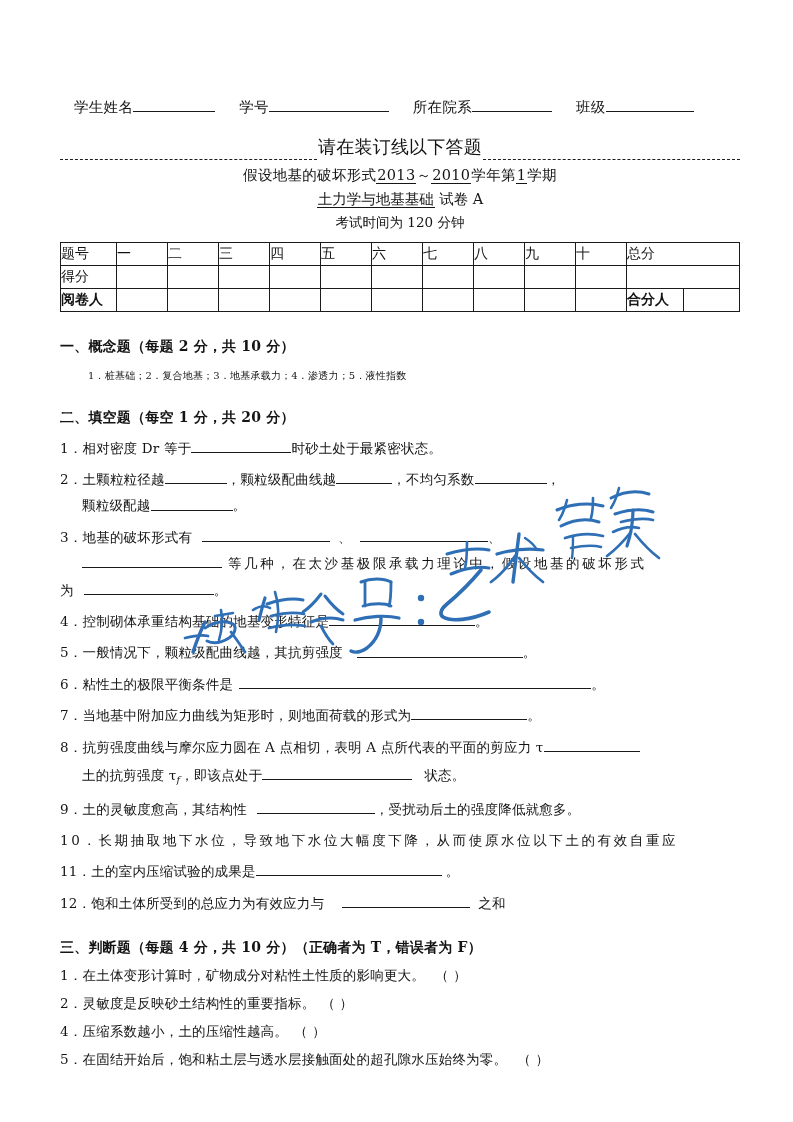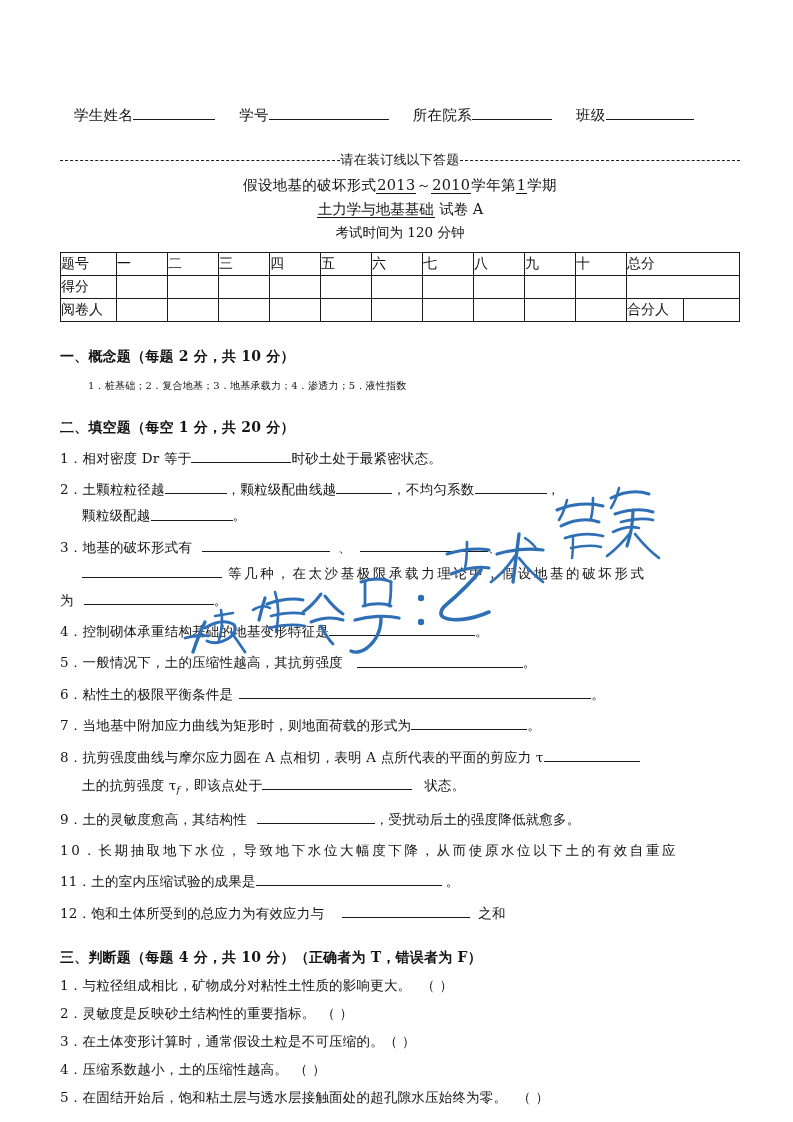--- a/index.html
+++ b/index.html
@@ -19,21 +19,21 @@
   .page {
     position: absolute;
     left: 0; top: 0;
     width: 793px;
     height: 1122px;
   }
 
   .sheet {
     position: absolute;
     left: 60px;
-    top: 104px;
+    top: 96px;
     width: 680px;
   }
 
   
   .id-line {
     display: flex;
     align-items: baseline;
     font-size: 14.5px;
     letter-spacing: 0.3px;
     white-space: nowrap;
@@ -43,23 +43,23 @@
   .blank-ul {
     display: inline-block;
     border-bottom: 1px solid #1a1a1a;
     height: 1em;
   }
   .gap-md { display: inline-block; width: 24px; }
 
   
   .bind-row {
     display: flex;
-    align-items: center;
-    font-size: 13px;
-    margin-top: 26px;
+    align-items: flex-end;
+    font-size: 18px;
+    margin-top: 18px;
     white-space: nowrap;
   }
   .dash-run {
     flex: 1 1 auto;
     border-top: 1.5px dashed #1d1d1d;
     height: 0;
     position: relative;
     top: 1px;
   }
   .bind-text { padding: 0 1px; letter-spacing: 0.2px; }
@@ -93,21 +93,21 @@
   table.score td {
     border: 1.3px solid #1b1b1b;
     text-align: left;
     vertical-align: middle;
     font-size: 14px;
     height: 22px;
     padding: 0;
   }
   td.head-cell { width: 55px; }
   td.num-cell { width: 50px; }
-  td.tall { height: 44px; line-height: 1.05; }
+  td.tall { height: 44px; line-height: 1.05; font-weight: bold; }
   td.total-head { }
 
   
   .sec-head {
     font-weight: bold;
     font-size: 14px;
     margin-top: 26px;
     letter-spacing: 0.2px;
   }
   .concept-list {
@@ -338,21 +338,21 @@
       <div style="margin-top:6px">
         <span>为</span><span class="sp" style="width:10px"></span><span class="ln" style="width:130px"></span><span>。</span>
       </div>
     </div>
 
     <div class="q">
       <span>4．</span><span>控制砌体承重结构基础的地基变形特征是</span><span class="ln" style="width:146px"></span><span>。</span>
     </div>
 
     <div class="q">
-      <span>5．</span><span>一般情况下，土的压缩性越高</span><span>，其抗剪强度</span><span class="sp" style="width:14px"></span><span class="ln" style="width:166px"></span><span>。</span>
+      <span>5．</span><span>一般情况下，颗粒级配曲线越</span><span>，其抗剪强度</span><span class="sp" style="width:14px"></span><span class="ln" style="width:166px"></span><span>。</span>
     </div>
 
     <div class="q">
       <span>6．</span><span>粘性土的极限平衡条件是</span><span class="sp" style="width:6px"></span><span class="ln" style="width:352px"></span><span>。</span>
     </div>
 
     <div class="q">
       <span>7．</span><span>当地基中附加应力曲线为矩形时，则地面荷载的形式为</span><span class="ln" style="width:116px"></span><span>。</span>
     </div>
 
@@ -375,29 +375,26 @@
       <span>11．</span><span>土的室内压缩试验的成果是</span><span class="ln" style="width:186px"></span><span class="sp" style="width:4px"></span><span>。</span>
     </div>
 
     <div class="q">
       <span>12．</span><span>饱和土体所受到的总应力为有效应力与</span><span class="sp" style="width:18px"></span><span class="ln" style="width:128px"></span><span class="sp" style="width:8px"></span><span>之和</span>
     </div>
 
     <div class="sec-head">三、判断题（每题 4 分，共 10 分）（正确者为 T，错误者为 F）</div>
 
     <div class="tf">
-      <span>1．</span><span>与粒径组成相比，矿物成分对粘性土性质的影响更大。</span><span class="sp" style="width:10px"></span><span class="paren">（            ）</span>
+      <span>1．</span><span>在土体变形计算时，矿物成分对粘性土性质的影响更大。</span><span class="sp" style="width:10px"></span><span class="paren">（            ）</span>
     </div>
     <div class="tf">
       <span>2．</span><span>灵敏度是反映砂土结构性的重要指标。</span><span class="sp" style="width:6px"></span><span class="paren">（        ）</span>
     </div>
     <div class="tf">
-      <span>3．</span><span>在土体变形计算时，通常假设土粒是不可压缩的。</span><span class="paren">（           ）</span>
-    </div>
-    <div class="tf">
       <span>4．</span><span>压缩系数越小，土的压缩性越高。</span><span class="sp" style="width:6px"></span><span class="paren">（        ）</span>
     </div>
     <div class="tf">
       <span>5．</span><span>在固结开始后，饱和粘土层与透水层接触面处的超孔隙水压始终为零。</span><span class="sp" style="width:10px"></span><span class="paren">（         ）</span>
     </div>
 
   </div>
 </div>
 
 </body></html>

